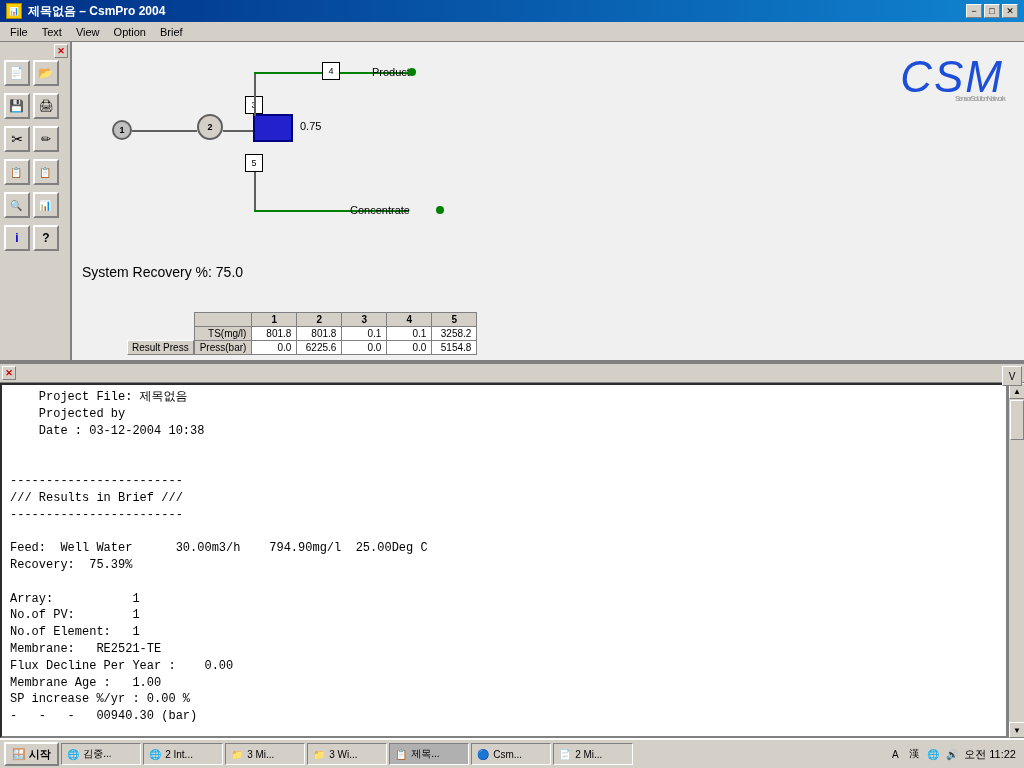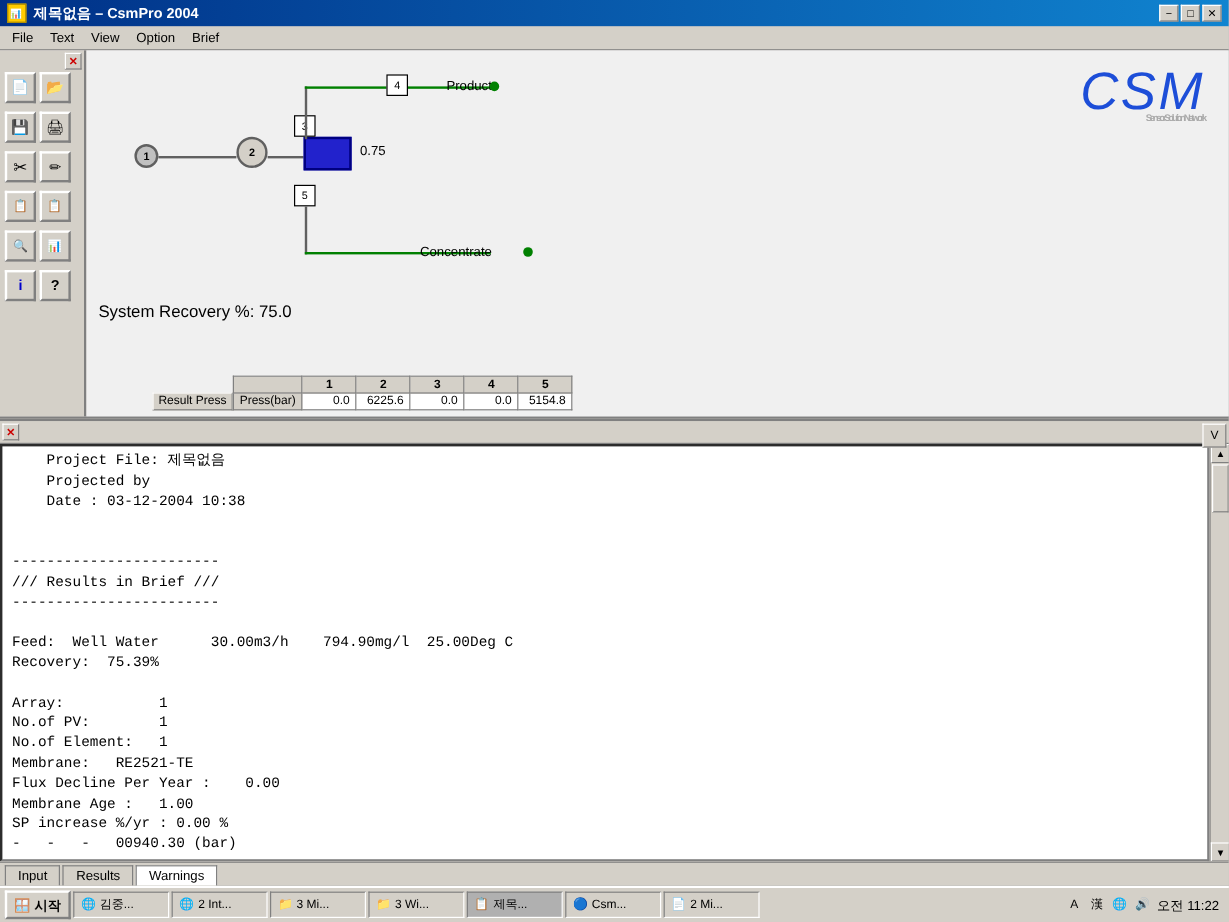--- a/index.html
+++ b/index.html
@@ -464,20 +464,28 @@
                 <th></th>
                 <th>1</th>
                 <th>2</th>
                 <th>3</th>
                 <th>4</th>
                 <th>5</th>
               </tr>
             </thead>
             <tbody>
               <tr>
+                <td class="row-label">TS(mg/l)</td>
+                <td>801.8</td>
+                <td>801.8</td>
+                <td>0.1</td>
+                <td>0.1</td>
+                <td>3258.2</td>
+              </tr>
+              <tr>
                 <td class="row-label">Press(bar)</td>
                 <td>0.0</td>
                 <td>6225.6</td>
                 <td>0.0</td>
                 <td>0.0</td>
                 <td>5154.8</td>
               </tr>
             </tbody>
           </table>
         </div>
@@ -515,25 +523,20 @@
 -   -   -   00940.30 (bar)</div>
       <div class="scrollbar-v">
         <div class="scroll-btn">▲</div>
         <div class="scroll-track">
           <div class="scroll-thumb"></div>
         </div>
         <div class="scroll-btn">▼</div>
       </div>
     </div>
 
-    <div class="bottom-tabs">
-      <div class="tab">Input</div>
-      <div class="tab">Results</div>
-      <div class="tab active">Warnings</div>
-    </div>
 
   </div>
 
 </div>
 
 <div class="taskbar">
   <div class="start-btn">
     <span>🪟</span>
     <span>시작</span>
   </div>

